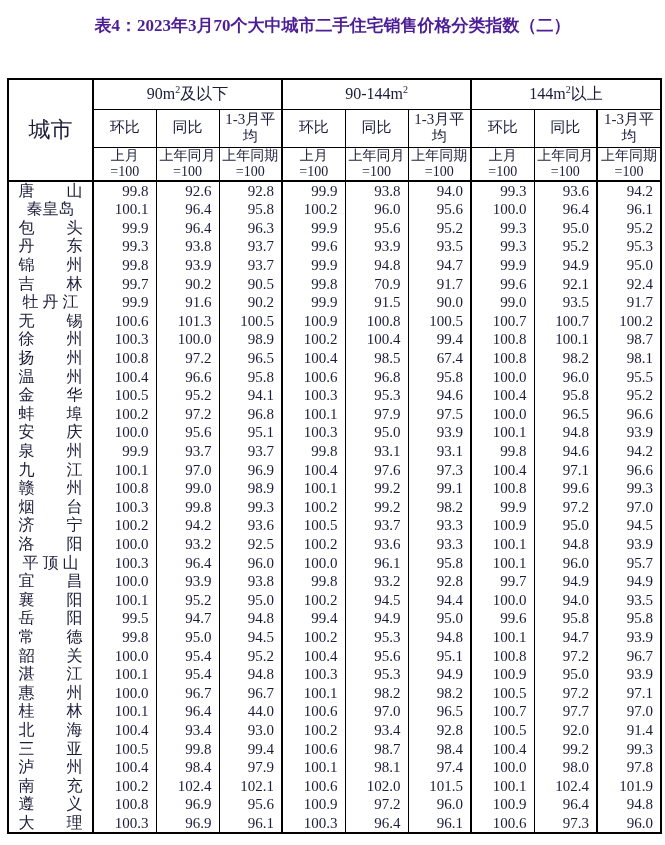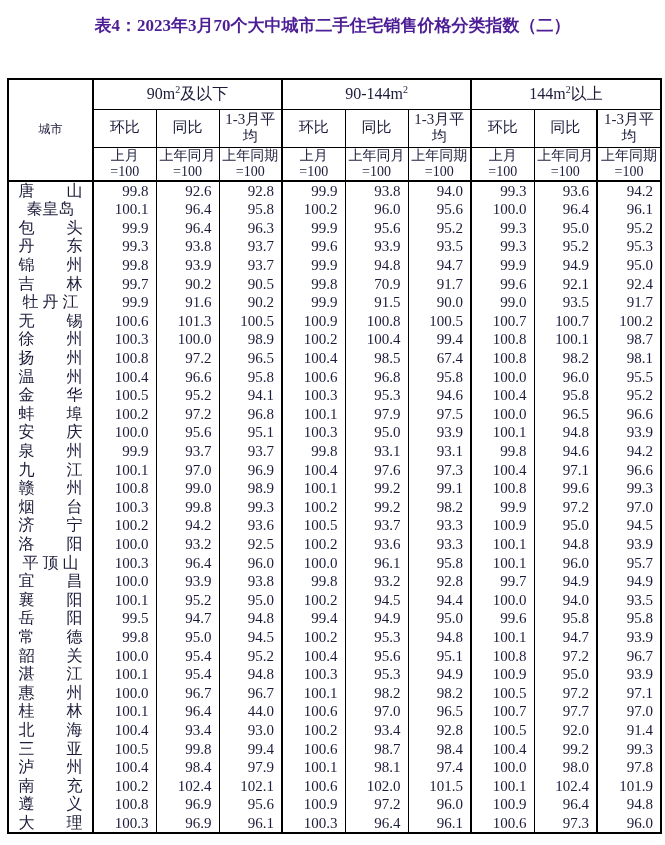--- a/index.html
+++ b/index.html
@@ -40,21 +40,21 @@
   col.c-city { width: 85px; }
   col.c-v    { width: 63px; }
   col.c-v-last { width: 64px; }
 
   
   tr.hdr-group { height: 30px; }
   tr.hdr-metric { height: 38px; margin-top: 8px; }
   tr.hdr-base { height: 30px; }
 
   th.city-head {
-    font-size: 12px;
+    font-size: 22px;
     border-right-width: 2px;
     border-bottom-width: 2px;
     border-radius: 28px;
   }
   th.group {
     font-size: 16px;
   }
   th.group sup {
     font-size: 10px;
     line-height: 0;

